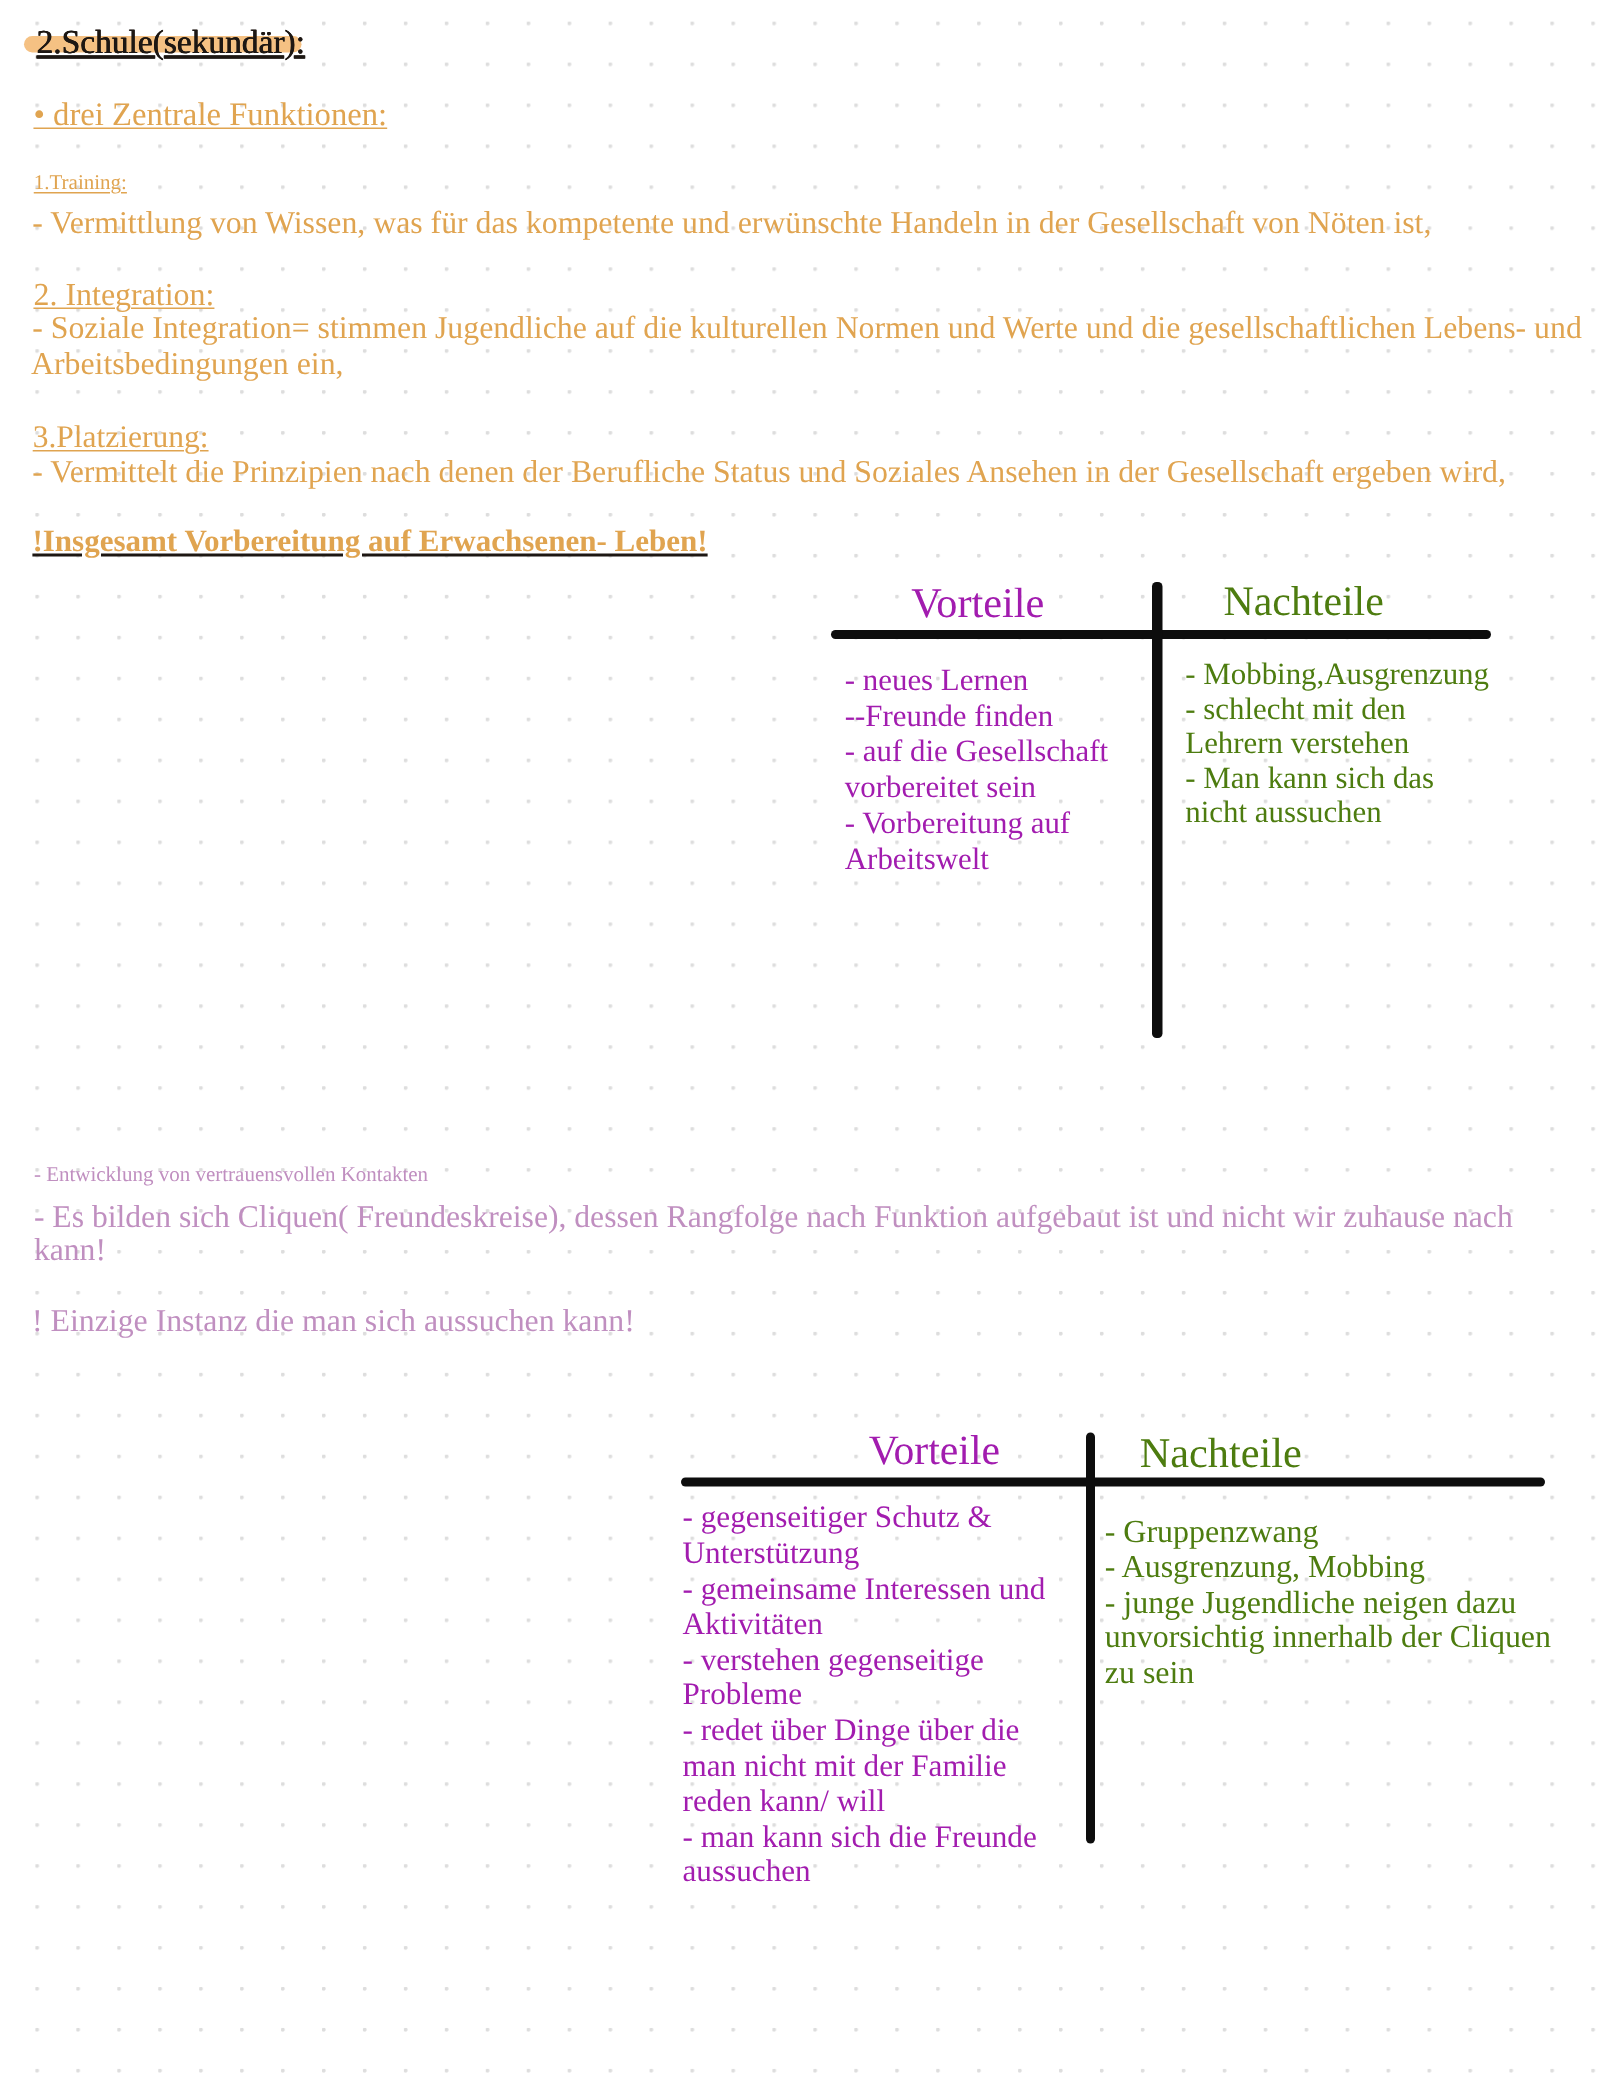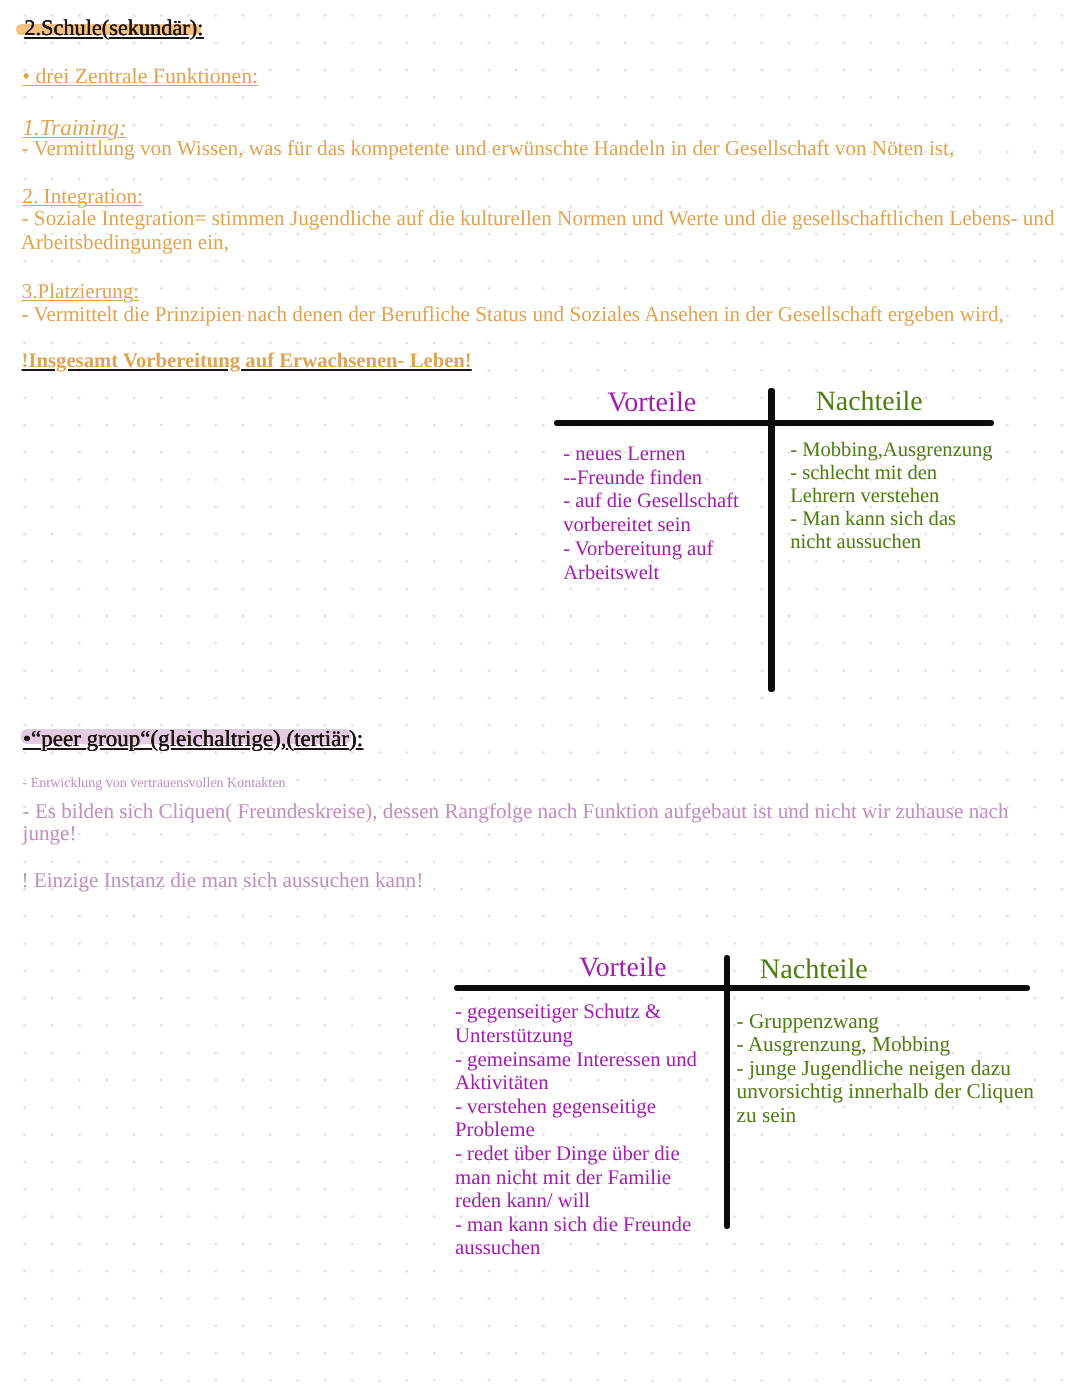--- a/index.html
+++ b/index.html
@@ -57,21 +57,21 @@
 
 <div id="page">
 
   <div class="hl-wrap" style="left:16px; top:16.6px;">
     <div class="hl-bar" style="left:0px; top:7.4px; width:184.5px; height:11.5px; background:#f5c183;"></div>
     <div class="h-mark" style="margin-left:8.4px;">2.Schule(sekundär):</div>
   </div>
 
   <div class="blk c-orange u" style="left:22.3px; top:66.4px; font-size:21.8px; line-height:1;">• drei Zentrale Funktionen:</div>
 
-  <div class="blk c-orange u" style="left:22.5px; top:115.8px; font-size:23px; line-height:1;font-style:italic;">1.Training:</div>
+  <div class="blk c-orange u" style="left:22.5px; top:115.8px; font-size:14px; line-height:1;">1.Training:</div>
   <div class="blk c-orange" style="left:21.5px; top:138px; font-size:21.2px; line-height:1; white-space:nowrap;">- Vermittlung von Wissen, was für das kompetente und erwünschte Handeln in der Gesellschaft von Nöten ist,</div>
 
   <div class="blk c-orange u" style="left:22.3px; top:186.2px; font-size:21.3px; line-height:1;">2. Integration:</div>
   <div class="blk c-orange" style="left:21.5px; top:208.2px; font-size:21.2px; line-height:1; white-space:nowrap;">- Soziale Integration= stimmen Jugendliche auf die kulturellen Normen und Werte und die gesellschaftlichen Lebens- und</div>
   <div class="blk c-orange" style="left:20.7px; top:231.9px; font-size:21.2px; line-height:1; white-space:nowrap;">Arbeitsbedingungen ein,</div>
 
   <div class="blk c-orange u" style="left:21.8px; top:281px; font-size:21px; line-height:1;">3.Platzierung:</div>
   <div class="blk c-orange" style="left:21.6px; top:351.4px; font-size:20.7px; font-weight:700; line-height:1;
        text-decoration:underline; text-decoration-color:#1d1713; text-underline-offset:1.6px; text-decoration-thickness:1.8px; text-decoration-skip-ink:auto;">!Insgesamt Vorbereitung auf Erwachsenen- Leben!</div>
 
@@ -91,28 +91,24 @@
     <div>Arbeitswelt</div>
   </div>
   <div class="blk c-red" style="left:790.2px; top:438.9px; font-size:20.6px; line-height:23.1px;">
     <div>- Mobbing,Ausgrenzung</div>
     <div>- schlecht mit den</div>
     <div>Lehrern verstehen</div>
     <div>- Man kann sich das</div>
     <div>nicht aussuchen</div>
   </div>
 
-  <div class="hl-wrap" style="left:23px; top:726.5px;">
-    <div class="hl-bar" style="left:-2.2px; top:2.5px; width:330px; height:15px; background:#e5cae3;"></div>
-    <div class="h-mark" style="margin-left:0px; font-size:23px;">•“peer group“(gleichaltrige),(tertiär):</div>
-  </div>
 
   <div class="blk c-purple" style="left:22.6px; top:777.4px; font-size:14px; line-height:1; white-space:nowrap;">- Entwicklung von vertrauensvollen Kontakten</div>
   <div class="blk c-purple" style="left:22.6px; top:801.2px; font-size:21.1px; line-height:1; white-space:nowrap;">- Es bilden sich Cliquen( Freundeskreise), dessen Rangfolge nach Funktion aufgebaut ist und nicht wir zuhause nach</div>
-  <div class="blk c-purple" style="left:22.6px; top:822.5px; font-size:21.1px; line-height:1; white-space:nowrap;">junge!</div>
+  <div class="blk c-purple" style="left:22.6px; top:822.5px; font-size:21.1px; line-height:1; white-space:nowrap;">kann!</div>
   <div class="blk c-purple" style="left:21.4px; top:870.1px; font-size:21.2px; line-height:1; white-space:nowrap;">! Einzige Instanz die man sich aussuchen kann!</div>
 
   <div class="tbl-h" style="left:454.4px; top:984.5px; width:576px; height:6.3px;"></div>
   <div class="tbl-v" style="left:723.6px; top:954.9px; width:6.6px; height:274.4px;"></div>
   <div class="col-head c-green" style="left:579.2px; top:953.9px; font-size:27.8px; line-height:1;">Vorteile</div>
   <div class="col-head c-red" style="left:759.8px; top:955.6px; font-size:28.2px; line-height:1;">Nachteile</div>
 
   <div class="blk c-green" style="left:455px; top:1000.4px; font-size:20.8px; line-height:23.6px;">
     <div>- gegenseitiger Schutz &amp;</div>
     <div>Unterstützung</div>

